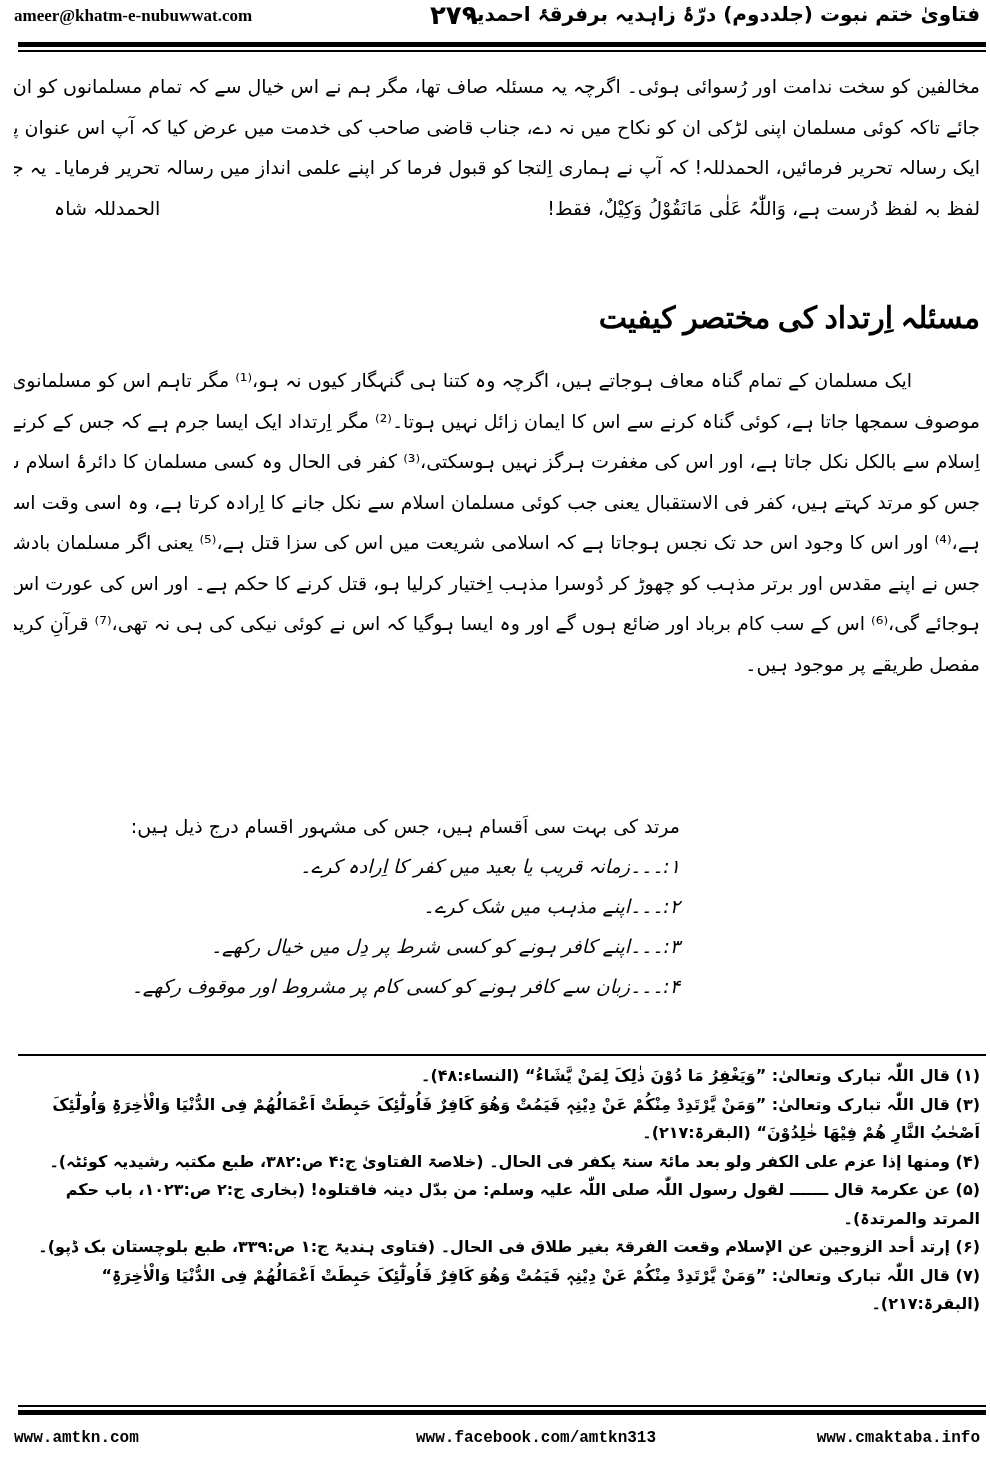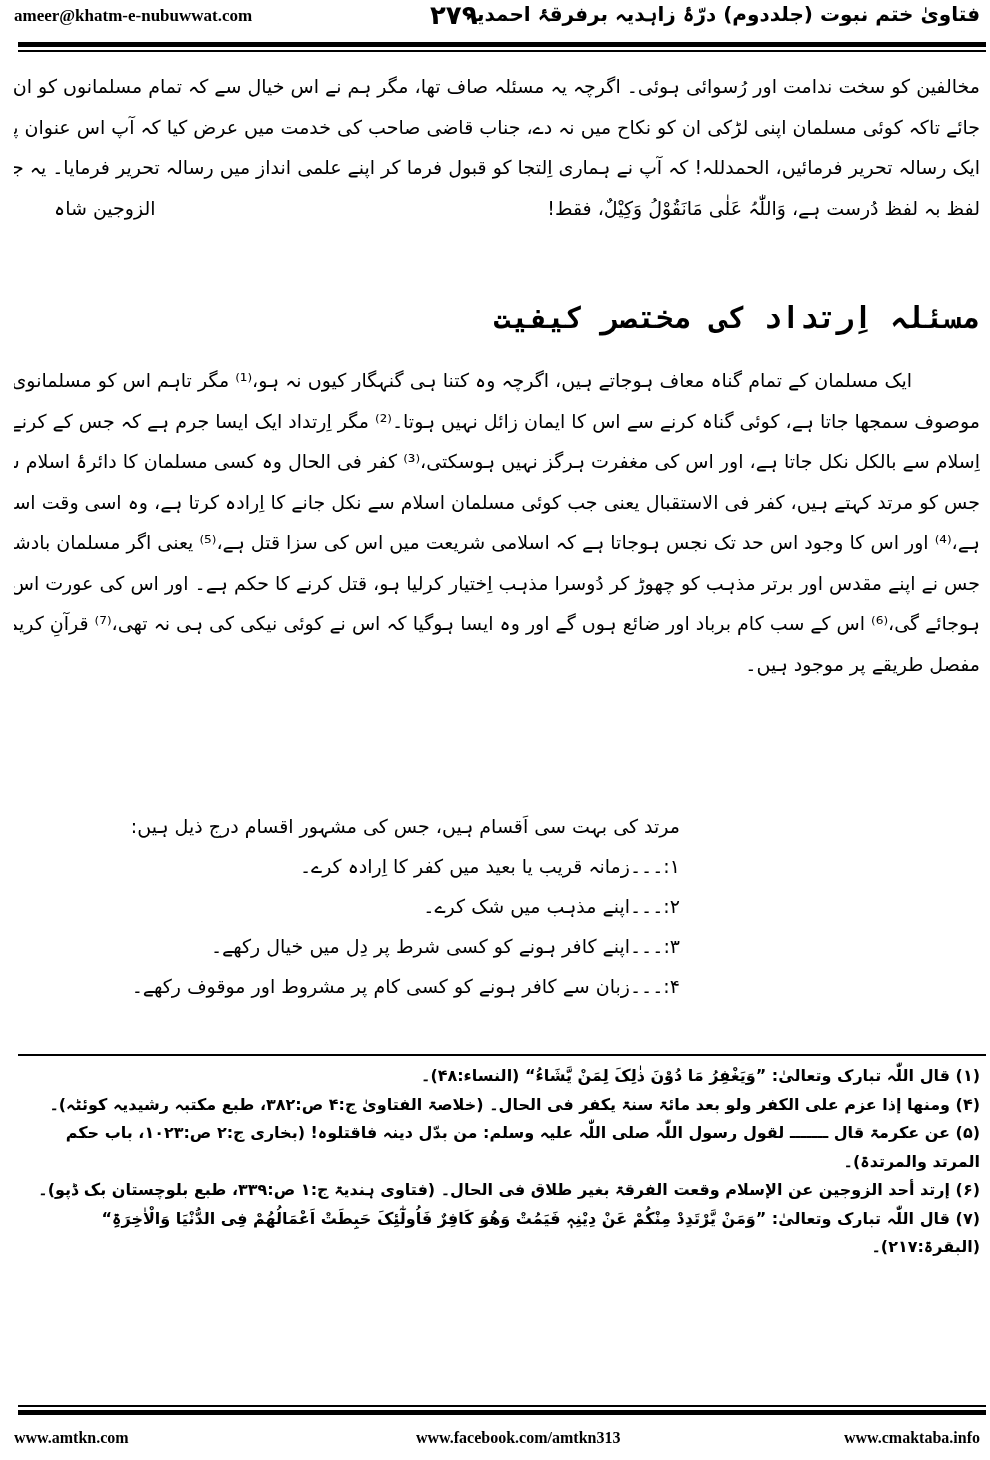--- a/index.html
+++ b/index.html
@@ -25,61 +25,61 @@
 
   .body-text {
     position: absolute; left: 14px; width: 966px; direction: rtl; text-align: justify;
     font-family: "DejaVu Sans", sans-serif; font-size: 19px; line-height: 40.5px;
   }
   .line { display: block; height: 40.5px; white-space: nowrap; overflow: hidden; text-align-last: justify; }
   .line.last { text-align-last: right; }
   .sig-line { display: flex; justify-content: space-between; direction: rtl; }
   .heading {
     position: absolute; right: 10px; top: 300px; direction: rtl;
-    font-family: Liberation Mono, monospace; font-size: 30px; font-weight: bold;
+    font-family: Liberation Serif, serif; font-size: 30px; font-weight: bold;
   }
   .para-indent { padding-right: 68px; }
   .list-block {
     position: absolute; right: 310px; top: 806px; direction: rtl;
     font-family: "DejaVu Sans", sans-serif; font-size: 19px; line-height: 40px;
   }
   .list-block .item { display: block; white-space: nowrap; }
-  .list-block .item.sub { padding-right: 0; }
+  .list-block .item.sub { padding-right: 0; font-style: italic; }
 
   .footnotes-rule { position: absolute; left: 18px; top: 1054px; width: 968px; height: 2px; background: #000; }
   .footnotes {
     position: absolute; left: 14px; top: 1062px; width: 966px; direction: rtl;
     font-family: "DejaVu Sans", sans-serif; font-size: 16px; font-weight: bold; line-height: 28.5px;
   }
   .fn { display: block; text-align: right; }
 
   .footer { position: absolute; left: 0; top: 1420px; width: 990px; height: 40px; }
   .footer .site {
     position: absolute; top: 9px;
-    font-family: Liberation Serif, serif; font-weight: bold; font-size: 16px;
+    font-family: Liberation Mono, monospace; font-weight: bold; font-size: 16px;
   }
 </style>
 </head>
 <body>
 
 <div class="header">
   <span class="email">ameer@khatm-e-nubuwwat.com</span>
   <span class="pageno">۲۷۹</span>
   <span class="booktitle">فتاویٰ ختم نبوت (جلددوم) درّۂ زاہدیہ برفرقۂ احمدیہ</span>
 </div>
 <div class="rule-thick" style="top:42px;"></div>
 <div class="rule-thin" style="top:50px;"></div>
 
 <div class="body-text" style="top:66px;">
   <span class="line">مخالفین کو سخت ندامت اور رُسوائی ہوئی۔ اگرچہ یہ مسئلہ صاف تھا، مگر ہم نے اس خیال سے کہ تمام مسلمانوں کو ان کے فتنے سے آگاہ کیا</span>
   <span class="line">جائے تاکہ کوئی مسلمان اپنی لڑکی ان کو نکاح میں نہ دے، جناب قاضی صاحب کی خدمت میں عرض کیا کہ آپ اس عنوان پر جامع مانع</span>
   <span class="line">ایک رسالہ تحریر فرمائیں، الحمدللہ! کہ آپ نے ہماری اِلتجا کو قبول فرما کر اپنے علمی انداز میں رسالہ تحریر فرمایا۔ یہ جو کچھ میں نے عرض کیا</span>
   <div class="sig-line">
     <span>لفظ بہ لفظ دُرست ہے، وَاللّٰہُ عَلٰی مَانَقُوْلُ وَکِیْلٌ، فقط!</span>
-    <span style="padding-left:40px;">الزوجین شاہ</span>
+    <span style="padding-left:40px;">الحمدللہ شاہ</span>
   </div>
 </div>
 
 <div class="heading">مسئلہ اِرتداد کی مختصر کیفیت</div>
 
 <div class="body-text" style="top:360px;">
   <span class="line para-indent">ایک مسلمان کے تمام گناہ معاف ہوجاتے ہیں، اگرچہ وہ کتنا ہی گنہگار کیوں نہ ہو،⁽¹⁾ مگر تاہم اس کو مسلمانوی صفت سے</span>
   <span class="line">موصوف سمجھا جاتا ہے، کوئی گناہ کرنے سے اس کا ایمان زائل نہیں ہوتا۔⁽²⁾ مگر اِرتداد ایک ایسا جرم ہے کہ جس کے کرنے سے وہ</span>
   <span class="line">اِسلام سے بالکل نکل جاتا ہے، اور اس کی مغفرت ہرگز نہیں ہوسکتی،⁽³⁾ کفر فی الحال وہ کسی مسلمان کا دائرۂ اسلام سے نکل جانا ہے</span>
   <span class="line">جس کو مرتد کہتے ہیں، کفر فی الاستقبال یعنی جب کوئی مسلمان اسلام سے نکل جانے کا اِرادہ کرتا ہے، وہ اسی وقت اسلام سے نکل جاتا</span>
@@ -93,20 +93,21 @@
   <span class="item">مرتد کی بہت سی اَقسام ہیں، جس کی مشہور اقسام درج ذیل ہیں:</span>
   <span class="item sub">۱:۔۔۔زمانہ قریب یا بعید میں کفر کا اِرادہ کرے۔</span>
   <span class="item sub">۲:۔۔۔اپنے مذہب میں شک کرے۔</span>
   <span class="item sub">۳:۔۔۔اپنے کافر ہونے کو کسی شرط پر دِل میں خیال رکھے۔</span>
   <span class="item sub">۴:۔۔۔زبان سے کافر ہونے کو کسی کام پر مشروط اور موقوف رکھے۔</span>
 </div>
 
 <div class="footnotes-rule"></div>
 <div class="footnotes">
   <span class="fn">(۱) قال اللّٰہ تبارک وتعالیٰ: ”وَیَغْفِرُ مَا دُوْنَ ذٰلِکَ لِمَنْ یَّشَاءُ“ (النساء:۴۸)۔</span>
+  <span class="fn">(۳) قال اللّٰہ تبارک وتعالیٰ: ”وَمَنْ یَّرْتَدِدْ مِنْکُمْ عَنْ دِیْنِہٖ فَیَمُتْ وَھُوَ کَافِرٌ فَاُولٰٓئِکَ حَبِطَتْ اَعْمَالُھُمْ فِی الدُّنْیَا وَالْاٰخِرَۃِ وَاُولٰٓئِکَ اَصْحٰبُ النَّارِ ھُمْ فِیْھَا خٰلِدُوْنَ“ (البقرۃ:۲۱۷)۔</span>
   <span class="fn">(۴) ومنھا إذا عزم علی الکفر ولو بعد مائۃ سنۃ یکفر فی الحال۔ (خلاصۃ الفتاویٰ ج:۴ ص:۳۸۲، طبع مکتبہ رشیدیہ کوئٹہ)۔</span>
   <span class="fn">(۵) عن عکرمۃ قال ـــــــ لقول رسول اللّٰہ صلی اللّٰہ علیہ وسلم: من بدّل دینہ فاقتلوہ! (بخاری ج:۲ ص:۱۰۲۳، باب حکم المرتد والمرتدۃ)۔</span>
   <span class="fn">(۶) إرتد أحد الزوجین عن الإسلام وقعت الفرقۃ بغیر طلاق فی الحال۔ (فتاوی ہندیۃ ج:۱ ص:۳۳۹، طبع بلوچستان بک ڈپو)۔</span>
   <span class="fn">(۷) قال اللّٰہ تبارک وتعالیٰ: ”وَمَنْ یَّرْتَدِدْ مِنْکُمْ عَنْ دِیْنِہٖ فَیَمُتْ وَھُوَ کَافِرٌ فَاُولٰٓئِکَ حَبِطَتْ اَعْمَالُھُمْ فِی الدُّنْیَا وَالْاٰخِرَۃِ“ (البقرۃ:۲۱۷)۔</span>
 </div>
 
 <div class="rule-thin" style="top:1405px;"></div>
 <div class="rule-thick" style="top:1410px;"></div>
 <div class="footer">
   <span class="site" style="left:14px;">www.amtkn.com</span>

